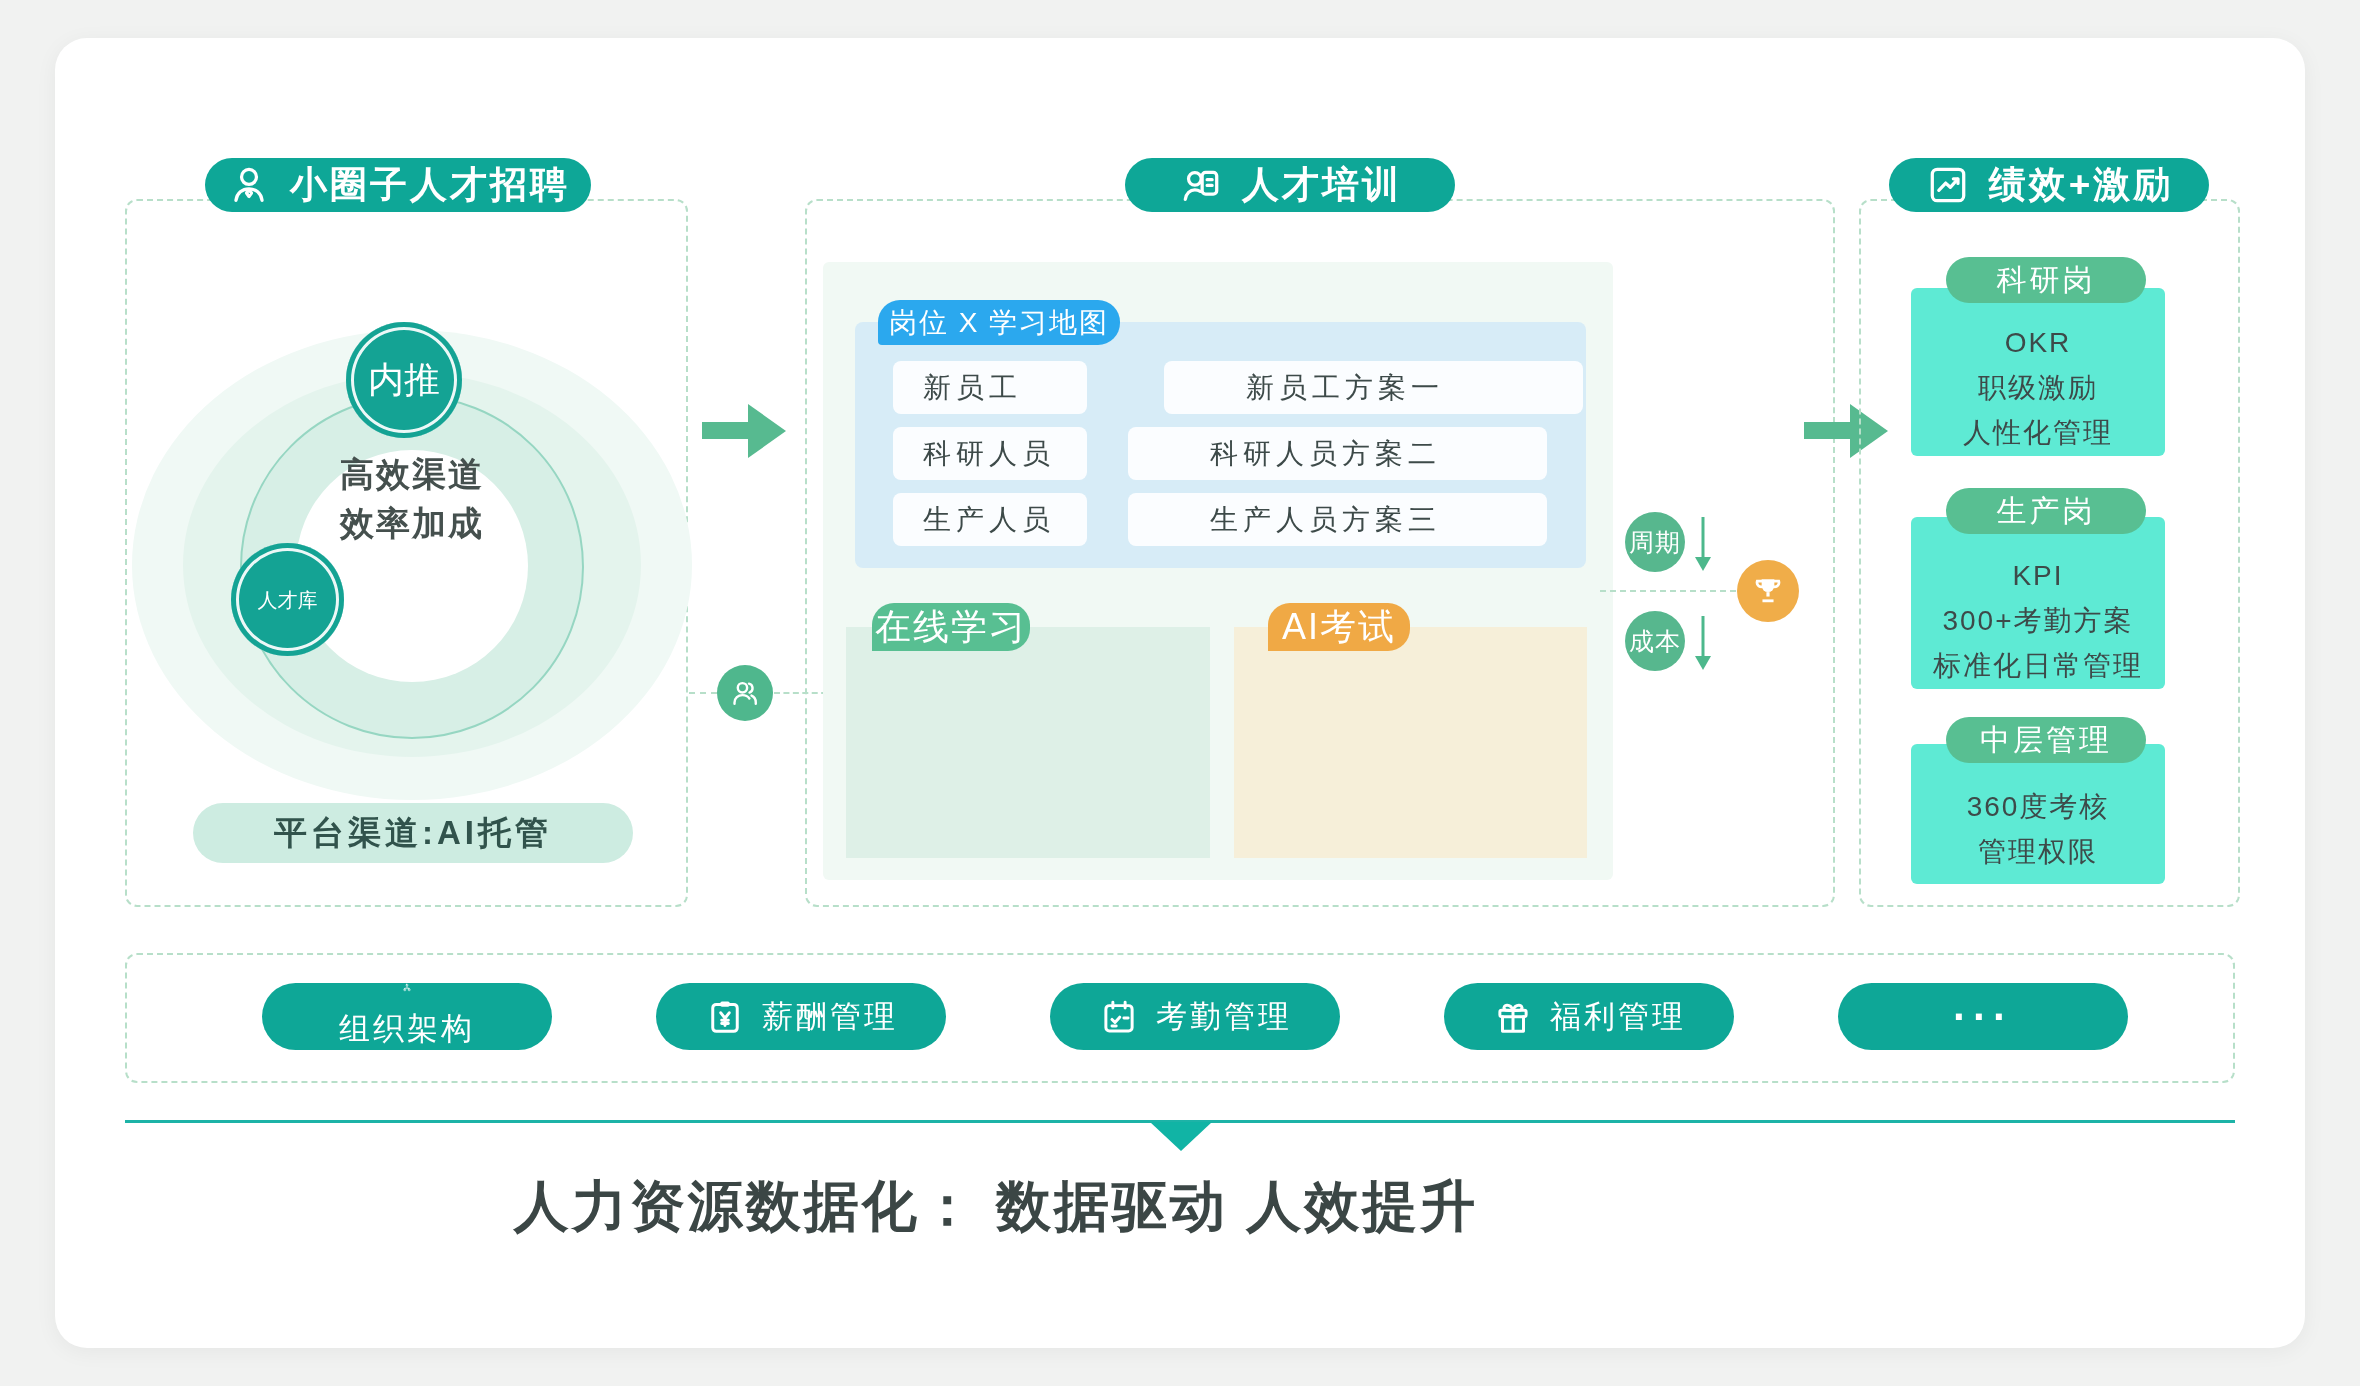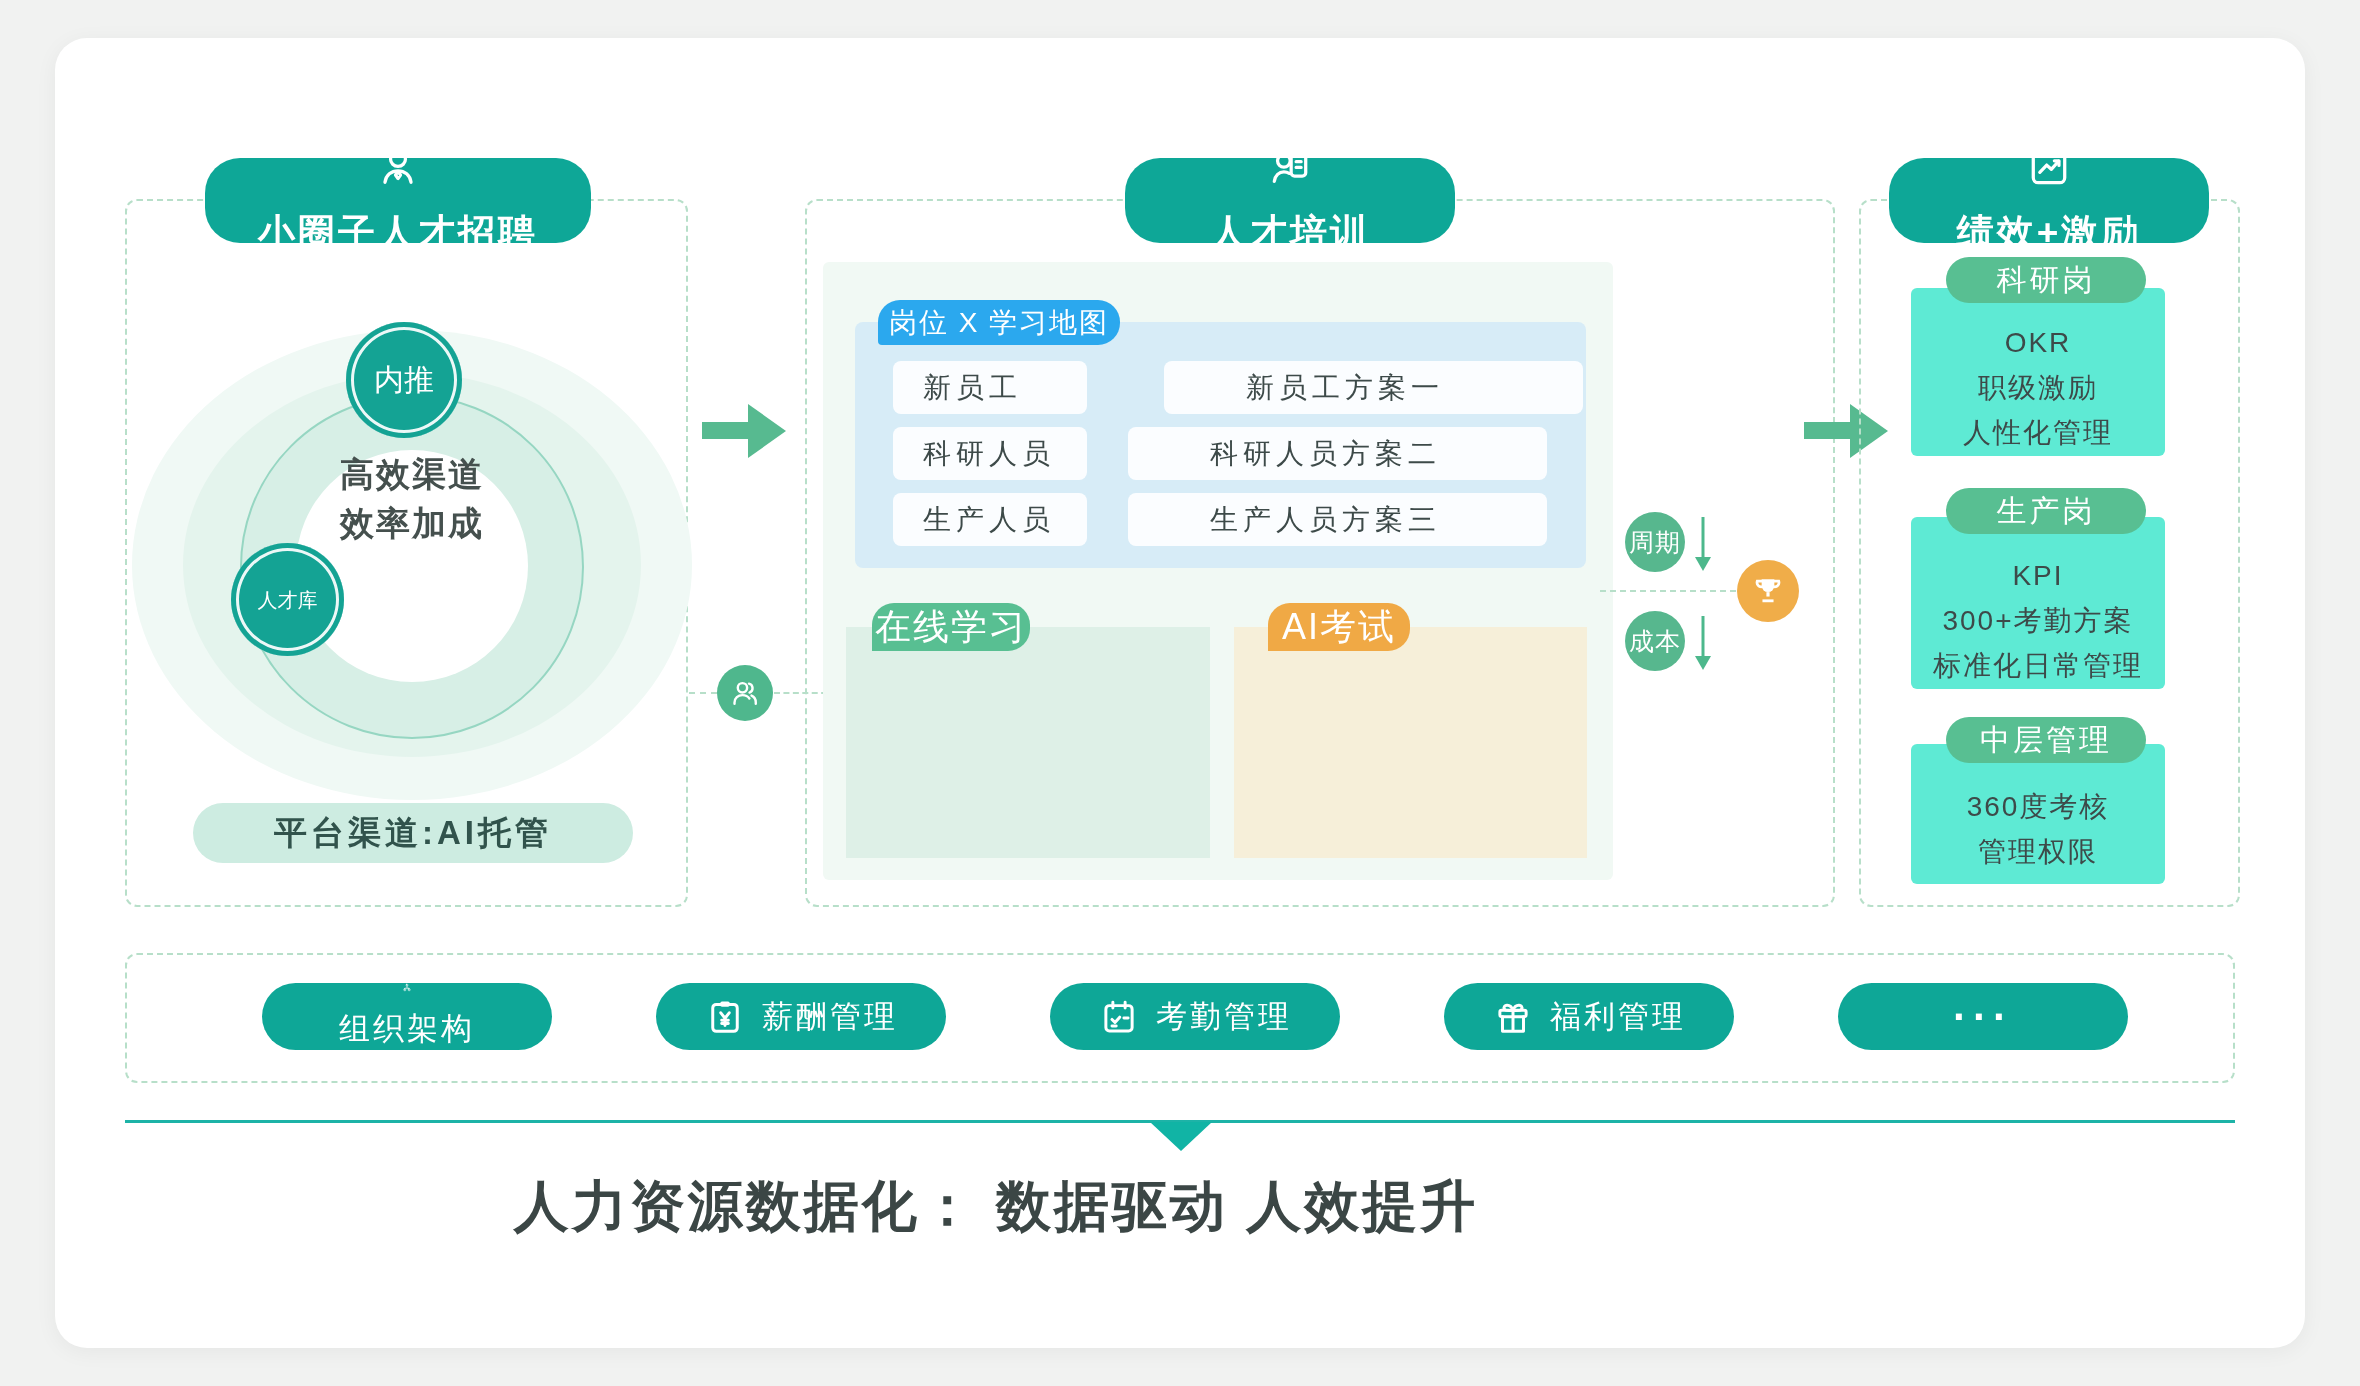--- a/index.html
+++ b/index.html
@@ -12,23 +12,23 @@
     color:#3d4a49;
   }
   .abs { position:absolute; }
   .stage { position:absolute; left:0; top:0; width:2360px; height:1386px; }
   .card-bg {
     position:absolute; left:55px; top:38px; width:2250px; height:1310px;
     background:#ffffff; border-radius:32px; box-shadow:0 4px 22px rgba(0,0,0,.05);
   }
   .dashed { position:absolute; border:2px dashed #b7dfc9; border-radius:12px; }
   .main-badge {
-    position:absolute; height:85px; background:#0ea797; border-radius:35px;
+    position:absolute; height:54px; background:#0ea797; border-radius:35px;
     color:#fff; display:flex; align-items:center; justify-content:center; gap:18px;
-    font-size:37px; font-weight:600; letter-spacing:3px; z-index:4;flex-direction:column;
+    font-size:37px; font-weight:600; letter-spacing:3px; z-index:4;
   }
   .main-badge svg { width:46px; height:46px; flex:0 0 auto; }
   .ell { position:absolute; border-radius:50%; }
   .node {
     position:absolute; border-radius:50%; background:#14a394; color:#fff;
     display:flex; align-items:center; justify-content:center; text-align:center;
     font-weight:500; z-index:2; line-height:1.2;
     box-shadow: inset 0 0 0 5px #14a394, inset 0 0 0 8px rgba(255,255,255,.92);
   }
   .center-text {
@@ -119,21 +119,21 @@
   <div class="ell" style="left:132px; top:330px; width:560px; height:470px; background:#f0f9f5;"></div>
   <div class="ell" style="left:183px; top:373px; width:458px; height:384px; background:#e4f4ed;"></div>
   <div class="ell" style="left:240px; top:395px; width:344px; height:344px; background:#d7efe6; border:2px solid #96d6c2;"></div>
   <div class="ell" style="left:296px; top:450px; width:232px; height:232px; background:#ffffff;"></div>
 
   <div class="center-text">
     <div>高效渠道</div>
     <div>效率加成</div>
   </div>
 
-  <div class="node" style="left:346px; top:322px; width:116px; height:116px; font-size:30px;">
+  <div class="node" style="left:346px; top:322px; width:116px; height:116px; font-size:36px;">
     <span>内推</span>
   </div>
   <div class="node" style="left:231px; top:543px; width:113px; height:113px; font-size:20px;">
     <span>人才库</span>
   </div>
 
   <div class="light-pill" style="left:193px; top:803px; width:440px; height:60px;">
     <span>平台渠道:AI托管</span>
   </div>
 

